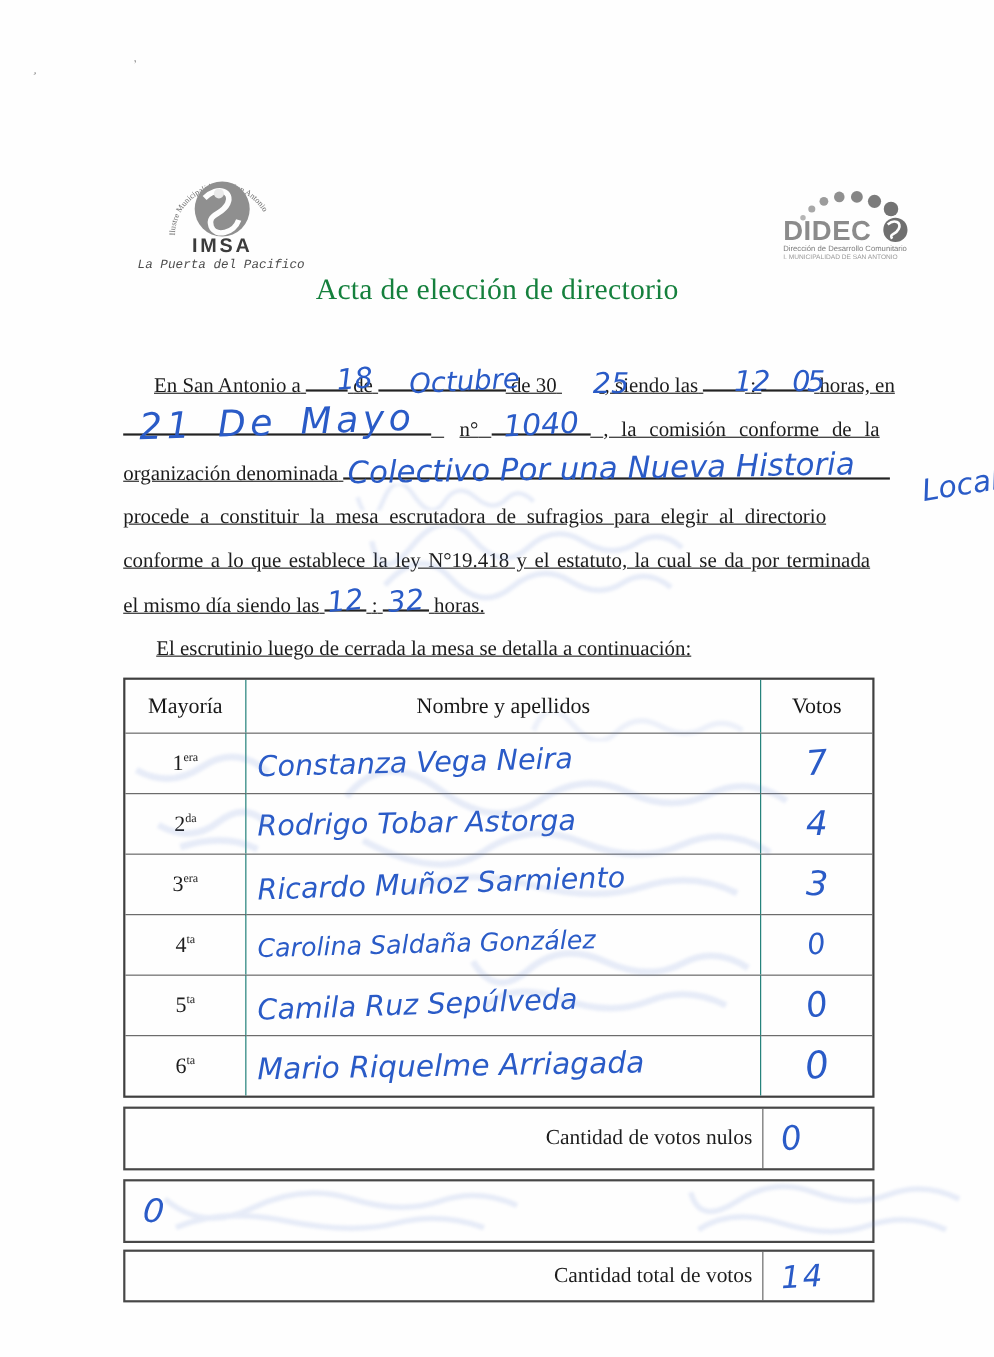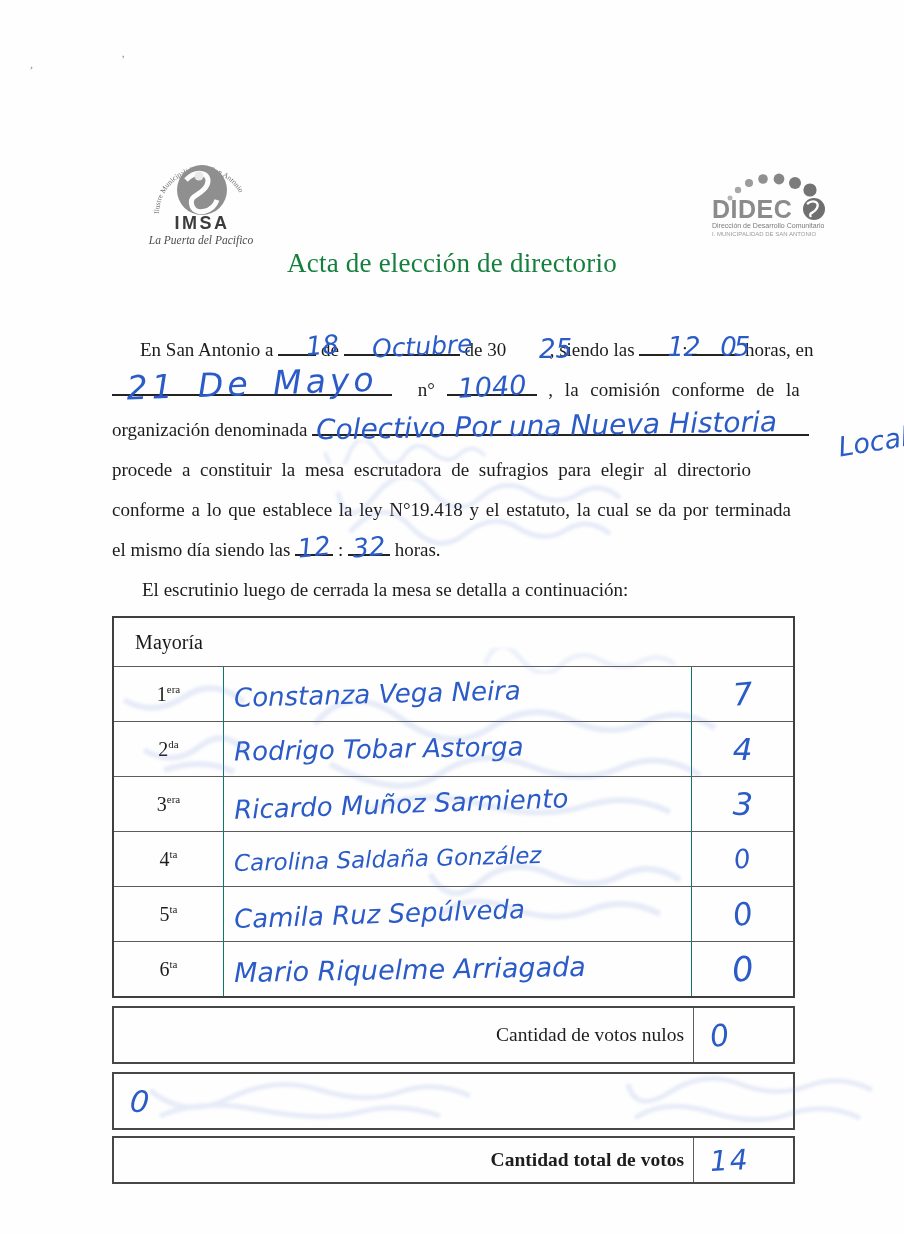--- a/index.html
+++ b/index.html
@@ -8,29 +8,29 @@
     position:relative; width:904px; height:1234px; margin:0 auto;
     background:#fefefe; overflow:hidden;
     font-family:"Liberation Serif", serif; color:#1d1d1d;
   }
 
   
   .speck { position:absolute; color:#8a8a8a; font-size:11px; }
 
   
   .imsa { position:absolute; left:106px; top:154px; width:190px; text-align:center; }
-  .imsa .tagline { font-style:italic; font-size:11.5px; color:#4c4c4c; margin-top:-2px; font-family:Liberation Serif, serif; }
+  .imsa .tagline { font-style:italic; font-size:11.5px; color:#4c4c4c; margin-top:-2px; font-family:Liberation Mono, monospace; }
   .dideco { position:absolute; left:708px; top:172px; width:140px; }
 
   
   .title { position:absolute; left:0; top:248px; width:100%; text-align:center;
            font-size:27px; letter-spacing:.2px; color:#15803d; }
 
   
-  .para { position:absolute; left:112px; top:330px; width:684px; font-size:19px; color:#1c1c1c; }
+  .para { position:absolute; left:112px; top:330px; width:684px; font-size:19px; color:#1c1c1c;text-decoration:underline; }
   .pline { position:relative; height:40px; line-height:40px; white-space:nowrap; }
   .indent1 { text-indent:28px; }
   .ws1 { word-spacing:2px; } .ws2 { word-spacing:5px; } .ws3 { word-spacing:7px; }
 
   .slot { position:relative; display:inline-block; border-bottom:2px solid #232323;
           height:26px; vertical-align:baseline; }
   .hw { font-family:"DejaVu Sans", sans-serif; font-style:italic; color:#2a5bc7;
         white-space:nowrap; }
   .slot .hw { position:absolute; left:0; bottom:-6px; width:100%; text-align:center;
               line-height:1; }
@@ -53,21 +53,21 @@
   .cell-name .hw { font-size:26px; transform:rotate(-1.5deg); }
   .cell-votes { justify-content:center !important; }
   .cell-votes .hw { font-size:31px; }
 
   .sumbox { display:grid; grid-template-columns:580px 103px; border:2px solid #474747;
             height:58px; margin-top:8px; background:transparent; }
   .sumbox .lbl { display:flex; align-items:center; justify-content:flex-end;
                  padding-right:9px; font-size:19.5px; border-right:1px solid #5c5c5c; }
   .sumbox .val { display:flex; align-items:center; padding-left:16px; }
   .sumbox .val .hw { font-size:30px; }
-  .sumbox.total .lbl { font-weight:bold; }
+  .sumbox.total .lbl { font-weight:normal; }
 
   
   .ghost { position:absolute; color:#5d7fd2; opacity:.14; filter:blur(1.4px);
            transform:scaleX(-1); pointer-events:none; }
   .ghost svg { width:100%; height:100%; }
 </style>
 </head>
 <body>
 
 <div class="page">
@@ -160,20 +160,22 @@
       <span>El escrutinio luego de cerrada la mesa se detalla a continuación:</span>
     </div>
   </div>
 
   <span class="hw marginword">Local</span>
 
   <div class="tbl">
     <div class="grid">
       <div class="trow head">
         <div>Mayoría</div>
+        <div>Nombre y apellidos</div>
+        <div>Votos</div>
       </div>
 
       <div class="trow body">
         <div class="cell-rank">
             <span>1</span>
             <sup>era</sup>
           </div>
         <div class="cell-name">
             <span class="hw">Constanza Vega Neira</span>
           </div>

